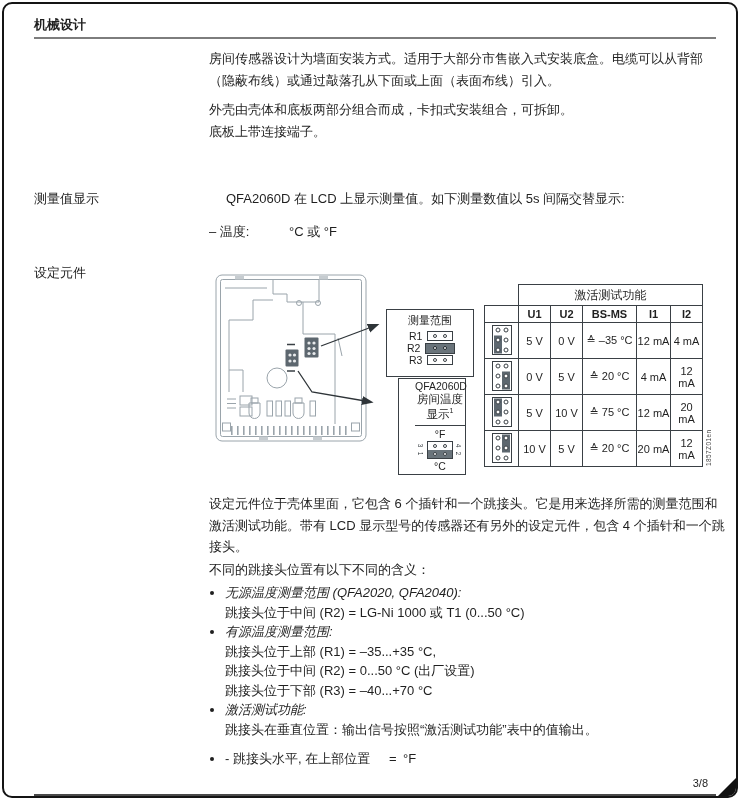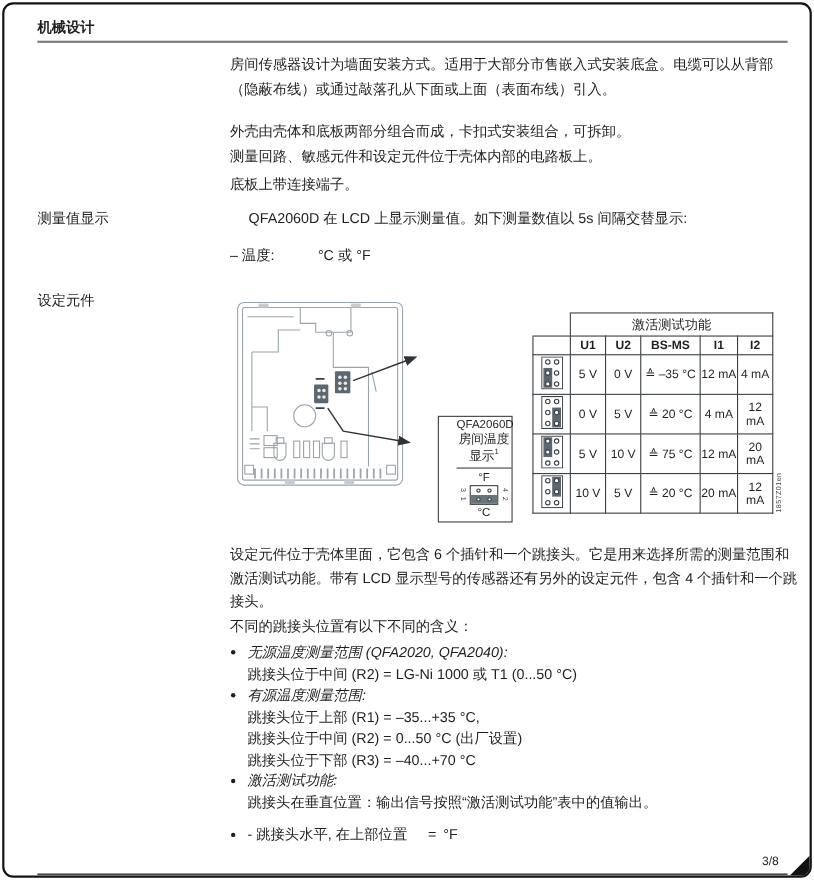--- a/index.html
+++ b/index.html
@@ -10,21 +10,21 @@
     border: 2px solid #141414; border-radius: 10px; background: #fff; overflow: hidden;
   }
   .abs { position: absolute; }
 
   
   .hdr-title { left: 30px; top: 12px; font-size: 13px; font-weight: bold; }
   .hdr-rule  { left: 30px; top: 33px; width: 682px; height: 2px; background: #7d7d7d; }
 
   
   .intro { left: 205px; top: 44px; width: 516px; font-size: 13px; line-height: 21.5px; }
-  .intro p.gap-lg { margin-bottom: 18px; }
+  .intro p.gap-lg { margin-bottom: 8px; }
   .intro p.gap-sm { margin-bottom: 5px; }
 
   .side-label { left: 30px; font-size: 13px; }
 
   .mvd-text { left: 222px; top: 186px; width: 516px; font-size: 13px; }
   .mvd-row  { left: 205px; width: 400px; font-size: 13px; display: flex; }
   .mvd-row .nm { width: 80px; }
 
   
   .figure { left: 205px; top: 270px; width: 520px; height: 204px; }
@@ -98,21 +98,20 @@
 <body>
 
 <div class="page">
 
   <div class="abs hdr-title">机械设计</div>
   <div class="abs hdr-rule"></div>
 
   <div class="abs intro">
     <p class="gap-lg">房间传感器设计为墙面安装方式。适用于大部分市售嵌入式安装底盒。电缆可以从背部（隐蔽布线）或通过敲落孔从下面或上面（表面布线）引入。</p>
     <p>外壳由壳体和底板两部分组合而成，卡扣式安装组合，可拆卸。</p>
-    <p class="gap-sm">测量回路、敏感元件和设定元件位于壳体内部的电路板上。</p>
     <p>底板上带连接端子。</p>
   </div>
 
   <div class="abs side-label" style="top:186px">测量值显示</div>
   <div class="abs mvd-text">QFA2060D 在 LCD 上显示测量值。如下测量数值以 5s 间隔交替显示:</div>
   <div class="abs mvd-row" style="top:219px">
     <span class="nm">– 温度:</span>
     <span>°C 或 °F</span>
   </div>
 
@@ -183,20 +182,44 @@
         <marker id="ah" markerWidth="9" markerHeight="8" refX="7" refY="3.5" orient="auto">
           <path d="M0,0 L9,3.5 L0,7 z" fill="#2e3438"></path>
         </marker>
       </defs>
       <g stroke="#2e3438" stroke-width="1.3" fill="none">
         <path d="M112,72 L168,51" marker-end="url(#ah)"></path>
         <path d="M89,97 L103,118 L162,128" marker-end="url(#ah)"></path>
       </g>
     </svg>
 
+    <div class="callout box1">
+      <div class="ttl">测量范围</div>
+      <div class="prow">
+        <span class="lab">R1</span>
+        <span class="pinbox">
+            <i></i>
+            <i></i>
+          </span>
+      </div>
+      <div class="prow">
+        <span class="lab">R2</span>
+        <span class="pinbox sel">
+            <i></i>
+            <i></i>
+          </span>
+      </div>
+      <div class="prow">
+        <span class="lab">R3</span>
+        <span class="pinbox">
+            <i></i>
+            <i></i>
+          </span>
+      </div>
+    </div>
 
     <div class="callout box2">
       <div class="b2head">
         <div class="b2model">QFA2060D</div>
         <div class="b2title"><span>房间温度显示</span><sup>1</sup></div>
       </div>
       <div class="b2body">
         <div>°F</div>
         <div class="pb2wrap">
           <span class="pinlbl pl-tl">3</span>

